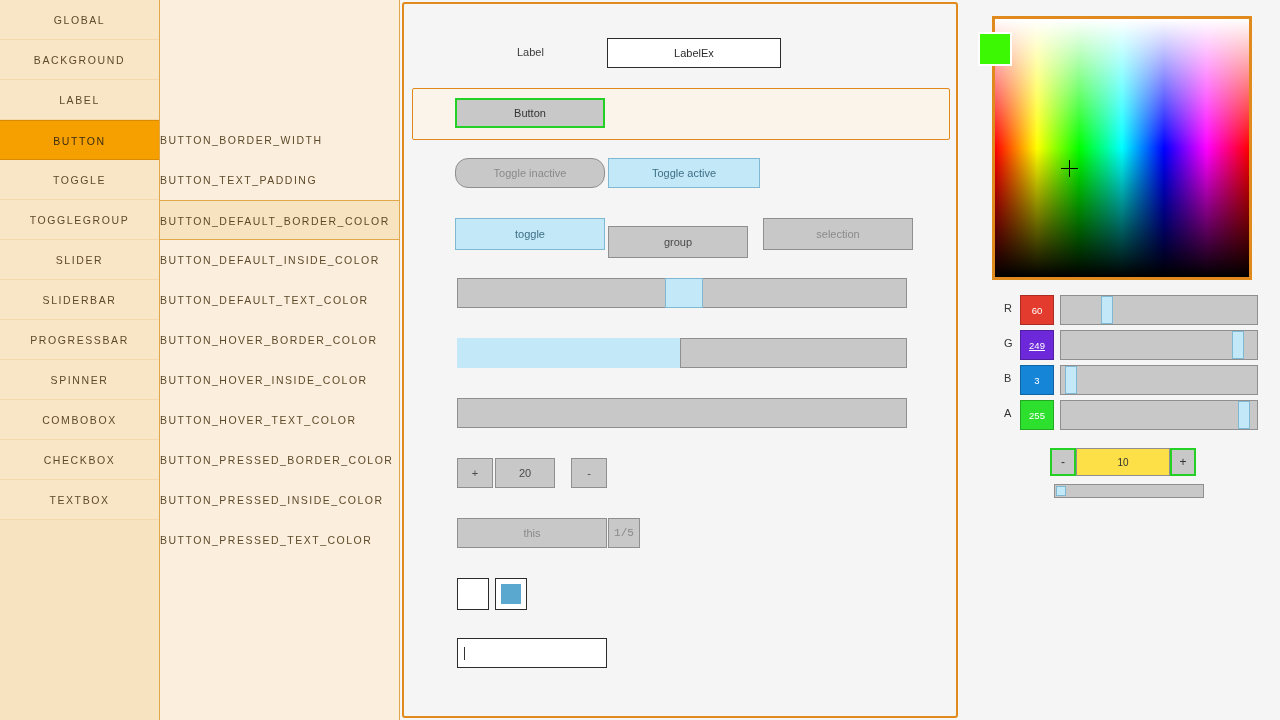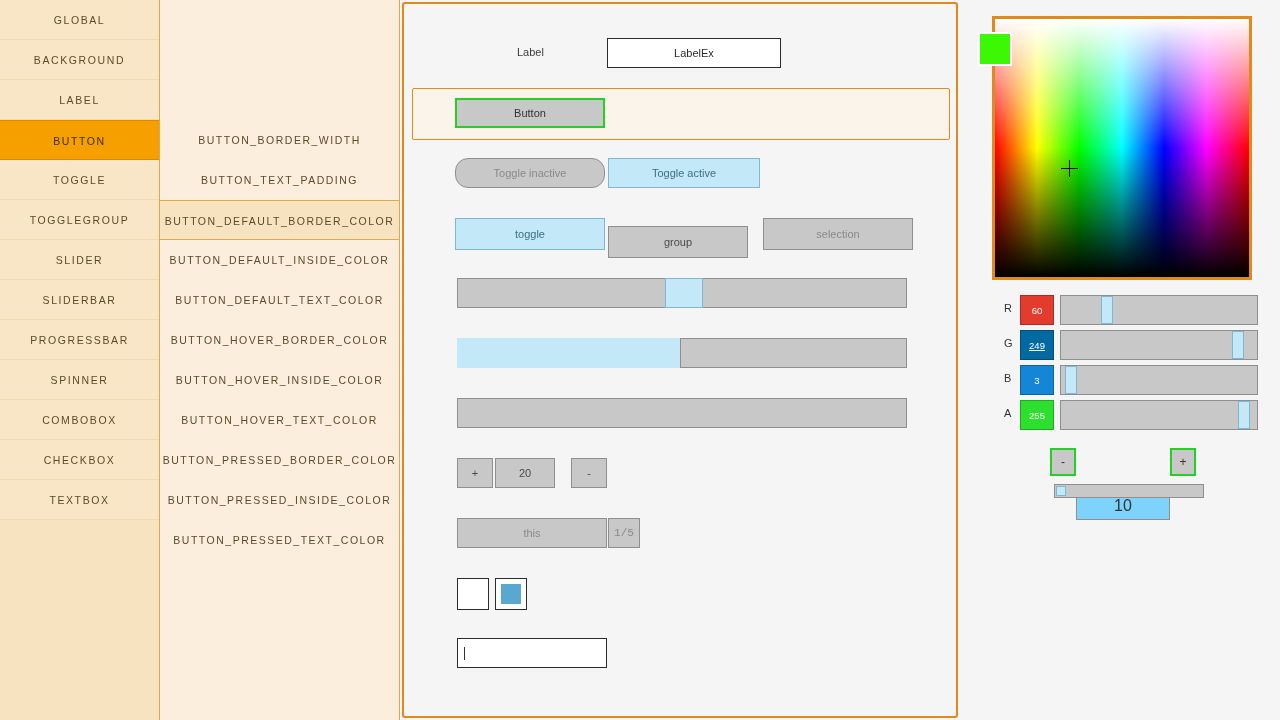--- a/index.html
+++ b/index.html
@@ -36,21 +36,20 @@
   }
 
   
   .prop-col {
     position: absolute; left: 160px; top: 0; width: 240px; height: 720px;
     background: #fbeedd;
     border-right: 1px solid #e0a84a;
   }
   .prop-item {
     height: 40px; line-height: 40px;
-    text-align: center;
     font-size: 10.5px;
     letter-spacing: 1.5px;
     color: #5d4a2a;
     cursor: default;
   }
   .prop-item.selected {
     background: #f7e3c0;
     border-top: 1px solid #e0a84a;
     border-bottom: 1px solid #e0a84a;
   }
@@ -157,24 +156,24 @@
   }
 
   .spin-wrap { position: absolute; left: 72px; top: 444px; }
   .spin-btn {
     width: 26px; height: 28px;
     background: #c8c8c8; border: 2px solid #24d024;
     display: flex; align-items: center; justify-content: center;
     font-size: 12px; color: #333;
   }
   .spin-field {
-    width: 94px; height: 28px; background: #7dd3fc;
+    width: 94px; height: 28px; background: #fde047;
     border: 1px solid #8f8f8f;
     display: flex; align-items: center; justify-content: center;
-    font-size: 16px; color: #333; margin-top: 44px;
+    font-size: 10px; color: #333;
   }
   .spin-bar {
     position: absolute; left: 76px; top: 480px;
     width: 150px; height: 14px; background: #c8c8c8; border: 1px solid #8f8f8f;
   }
   .spin-bar-knob {
     position: absolute; left: 1px; top: 1px; width: 10px; height: 10px;
     background: #c3e8f8; border: 1px solid #7fb8d0;
   }
 </style>
@@ -266,21 +265,21 @@
     <div class="chan-row" style="top:291px;">
       <div class="chan-label">R</div>
       <div class="chan-value" id="chanval0" style="background: rgb(227, 59, 46); color: rgb(255, 255, 255);">60</div>
       <div class="chan-track">
         <div class="chan-knob" id="knob0" style="left: 40px;"></div>
       </div>
     </div>
 
     <div class="chan-row" style="top:326px;">
       <div class="chan-label">G</div>
-      <div class="chan-value" id="chanval1" style="background: #0369a1; color: rgb(255, 255, 255); text-decoration: underline;">249</div>
+      <div class="chan-value" id="chanval1" style="background: #6d28d9; color: rgb(255, 255, 255); text-decoration: underline;">249</div>
       <div class="chan-track">
         <div class="chan-knob" id="knob1" style="left: 171px;"></div>
       </div>
     </div>
 
     <div class="chan-row" style="top:361px;">
       <div class="chan-label">B</div>
       <div class="chan-value" id="chanval2" style="background: rgb(21, 133, 216); color: rgb(255, 255, 255);">3</div>
       <div class="chan-track">
         <div class="chan-knob" id="knob2" style="left: 4px;"></div>

